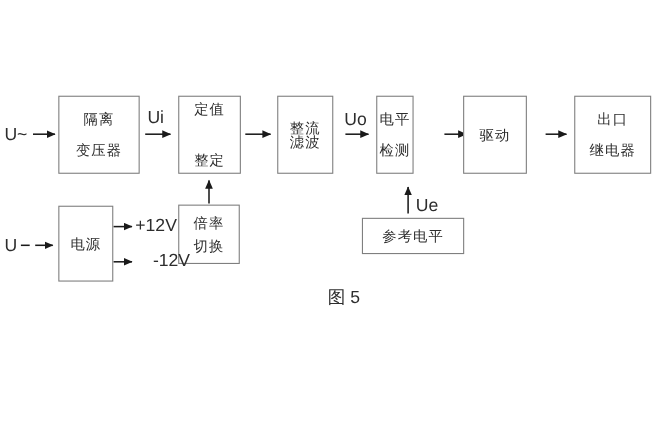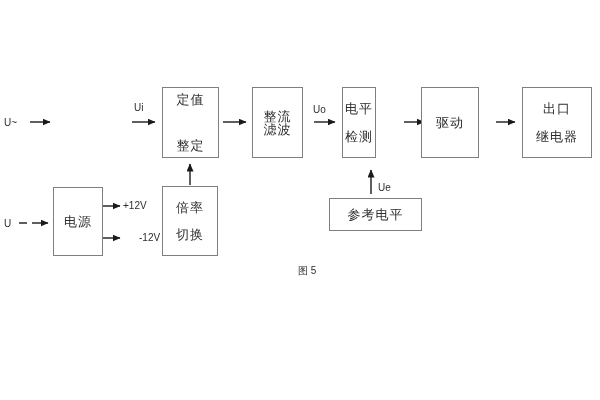--- a/index.html
+++ b/index.html
@@ -21,21 +21,21 @@
     justify-content: space-evenly;
     font-size: 13px;
     line-height: 1;
     color: #2d2d2d;
     box-sizing: border-box;
     text-align: center;
   }
   .box span { display: block; letter-spacing: 1px; }
   .lbl {
     position: absolute;
-    font-size: 10px;
+    font-size: 16px;
     line-height: 16px;
     color: #2d2d2d;
     white-space: nowrap;
   }
   svg.wires { position: absolute; left: 0; top: 0; }
 </style>
 </head>
 <body>
 
 <div id="canvas">
@@ -55,20 +55,24 @@
       <line x1="496" y1="122" x2="515" y2="122" marker-end="url(#ah)"></line>
       <line x1="19" y1="223" x2="27" y2="223"></line>
       <line x1="32" y1="223" x2="48" y2="223" marker-end="url(#ah)"></line>
       <line x1="103" y1="206" x2="120" y2="206" marker-end="url(#ah)"></line>
       <line x1="103" y1="238" x2="120" y2="238" marker-end="url(#ah)"></line>
       <line x1="190" y1="185" x2="190" y2="164" marker-end="url(#ah)"></line>
       <line x1="371" y1="194" x2="371" y2="170" marker-end="url(#ah)"></line>
     </g>
   </svg>
 
+  <div class="box" style="left:53px; top:87px; width:74px; height:71px;">
+    <span>隔离</span>
+    <span>变压器</span>
+  </div>
 
   <div class="box" style="left:162px; top:87px; width:57px; height:71px;gap:28px;">
     <span>定值</span>
     <span>整定</span>
   </div>
 
   <div class="box" style="left:252px; top:87px; width:51px; height:71px;justify-content:center;">
     <span>整流</span>
     <span>滤波</span>
   </div>
@@ -84,21 +88,21 @@
 
   <div class="box" style="left:522px; top:87px; width:70px; height:71px;">
     <span>出口</span>
     <span>继电器</span>
   </div>
 
   <div class="box" style="left:53px; top:187px; width:50px; height:69px;">
     <span>电源</span>
   </div>
 
-  <div class="box" style="left:162px; top:186px; width:56px; height:70px;">
+  <div class="box" style="left:162px; top:186px; width:56px; height:54px;">
     <span>倍率</span>
     <span>切换</span>
   </div>
 
   <div class="box" style="left:329px; top:198px; width:93px; height:33px;">
     <span>参考电平</span>
   </div>
 
   <div class="lbl" style="left:4px;  top:115px;">U~</div>
   <div class="lbl" style="left:4px;  top:216px;">U</div>

